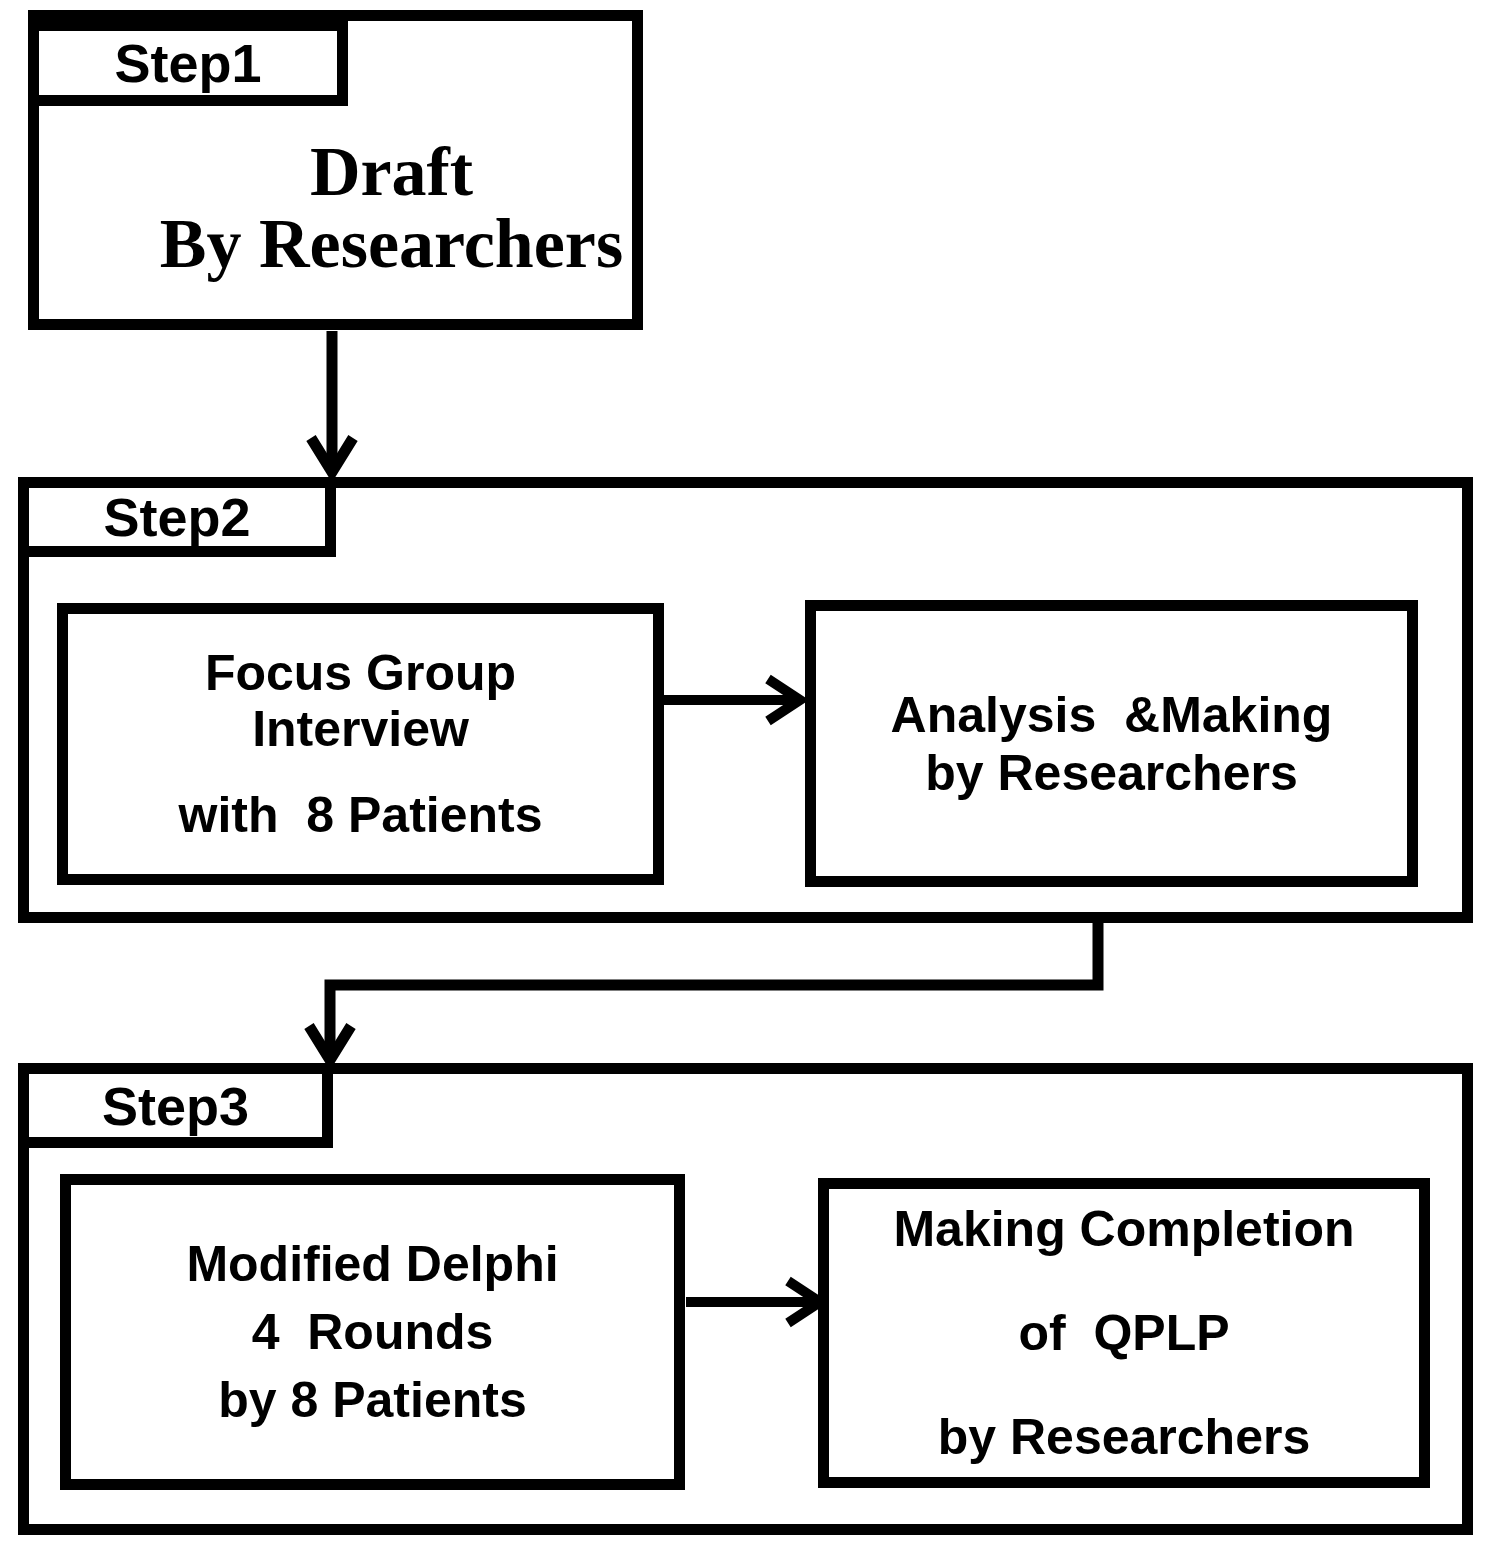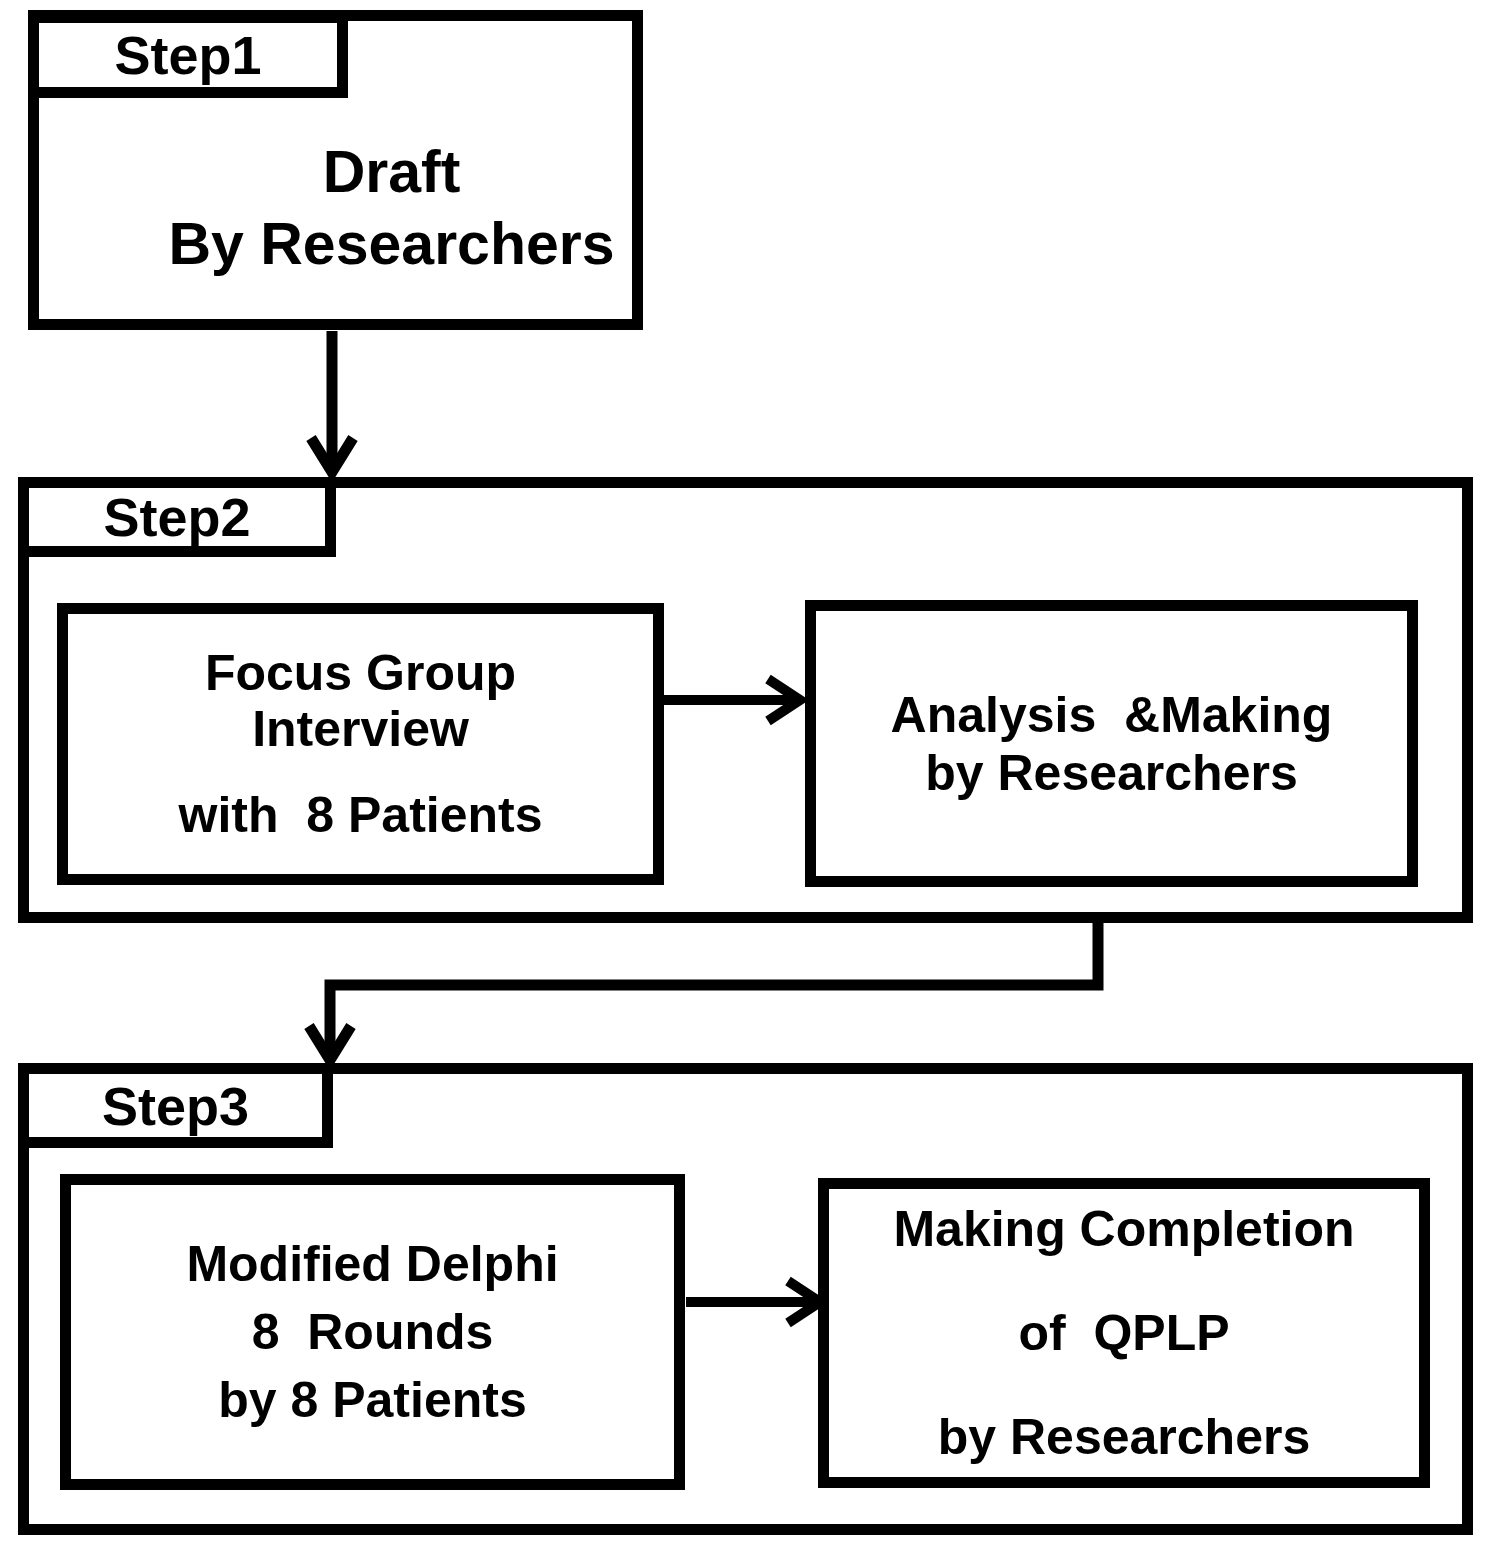--- a/index.html
+++ b/index.html
@@ -50,22 +50,22 @@
     stroke-linecap: butt;
     stroke-linejoin: miter;
   }
 </style>
 </head>
 <body>
 
 <div class="page">
 
   <div class="box container-box" style="left:28px; top:10px; width:615px; height:320px;"></div>
-  <div class="tab" style="left:28px; top:12px; width:320px; height:86px;">Step1</div>
-  <div class="content" style="left:39px; top:96px; width:705px; height:223px; font-size:59px; line-height:72px;">
+  <div class="tab" style="left:28px; top:20px; width:320px; height:86px;">Step1</div>
+  <div class="content" style="left:39px; top:96px; width:705px; height:223px; font-size:70px; line-height:72px;font-family:Liberation Serif, serif;">
     <div class="line">Draft</div>
     <div class="line">By Researchers</div>
   </div>
 
   <svg class="connector" style="left:302px; top:331px;" width="60" height="148" viewBox="0 0 60 148">
     <line x1="30" y1="0" x2="30" y2="136" stroke-width="11"></line>
     <polyline points="9,107 30,141 51,107" stroke-width="11"></polyline>
   </svg>
 
   <div class="box container-box" style="left:18px; top:477px; width:1455px; height:446px;"></div>
@@ -93,21 +93,21 @@
     <polyline points="798,0 798,65 30,65 30,134" stroke-width="11"></polyline>
     <polyline points="9,106 30,140 51,106" stroke-width="11"></polyline>
   </svg>
 
   <div class="box container-box" style="left:18px; top:1063px; width:1455px; height:472px;"></div>
   <div class="tab" style="left:18px; top:1063px; width:315px; height:85px;">Step3</div>
 
   <div class="box inner-box" style="left:60px; top:1174px; width:625px; height:316px;"></div>
   <div class="content" style="left:71px; top:1185px; width:603px; height:294px; font-size:50px; line-height:68px;">
     <div class="line">Modified Delphi</div>
-    <div class="line">8  Rounds</div>
+    <div class="line">4  Rounds</div>
     <div class="line">by 8 Patients</div>
   </div>
 
   <svg class="connector" style="left:678px; top:1272px;" width="150" height="60" viewBox="0 0 150 60">
     <line x1="8" y1="30" x2="138" y2="30" stroke-width="10"></line>
     <polyline points="110,9 142,30 110,51" stroke-width="10"></polyline>
   </svg>
 
   <div class="box inner-box" style="left:818px; top:1178px; width:612px; height:310px;"></div>
   <div class="content" style="left:829px; top:1189px; width:590px; height:288px; font-size:50px; line-height:68px;gap:36px;">

